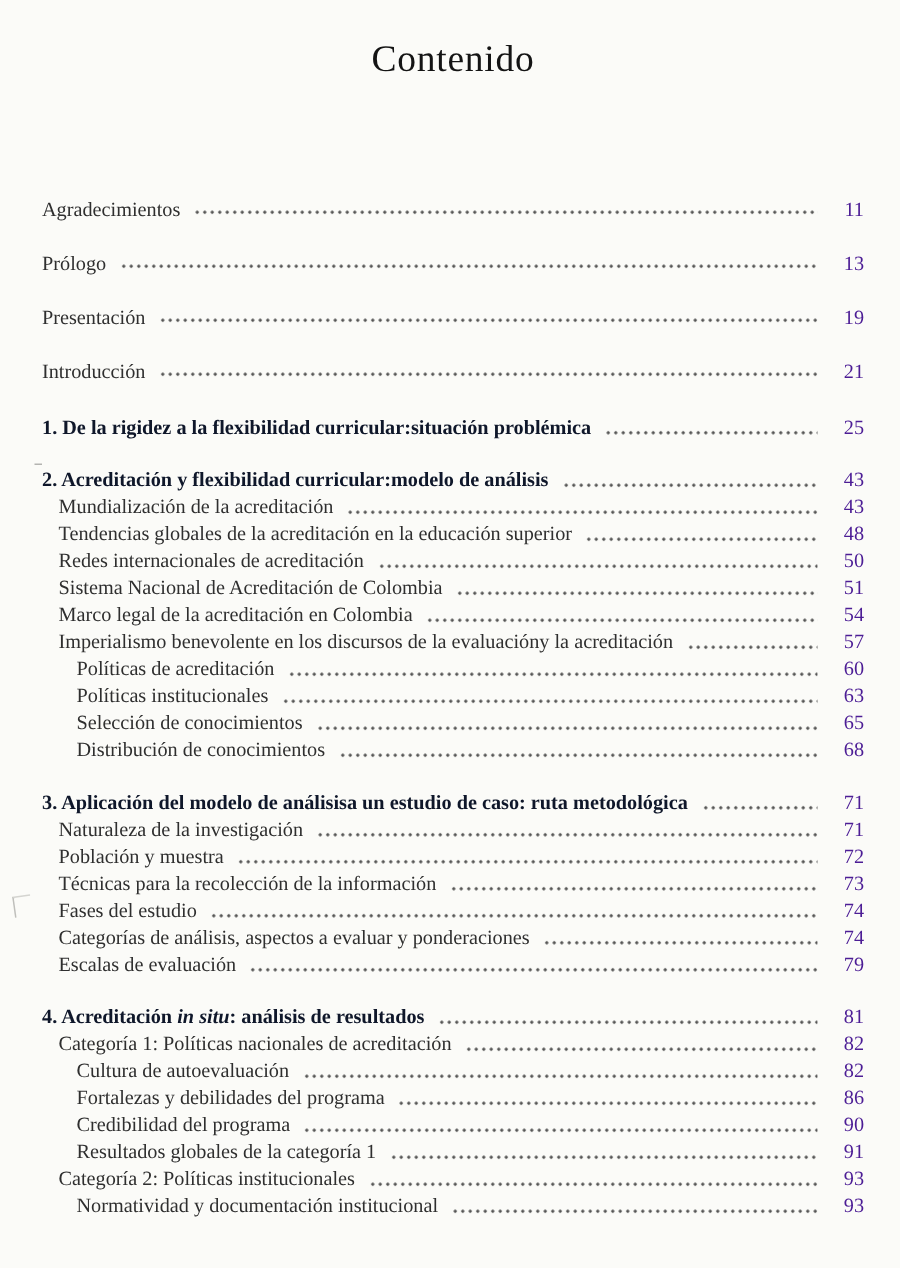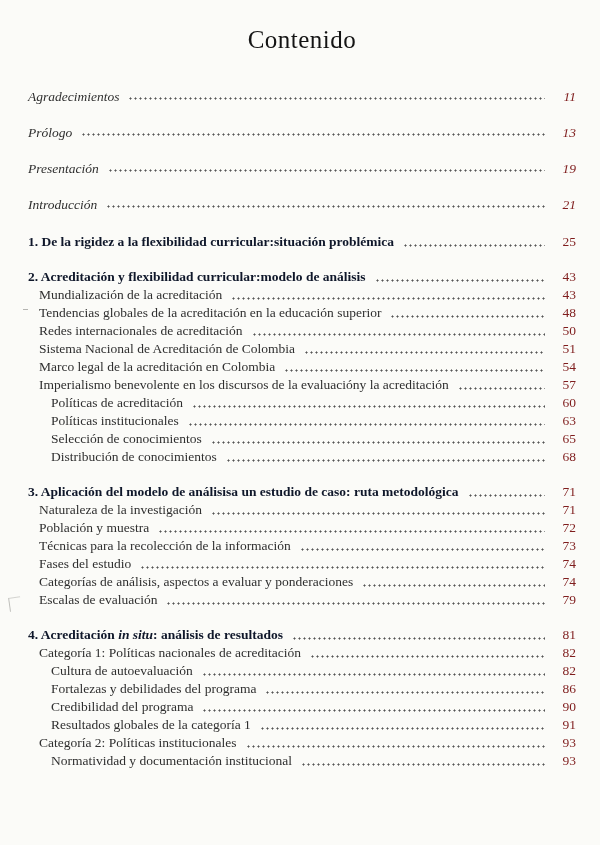--- a/index.html
+++ b/index.html
@@ -17,21 +17,21 @@
     padding: 16px 24px 0 28px;
   }
   .doc-title {
     text-align: center;
     font-size: 25px;
     font-weight: normal;
     letter-spacing: 0.5px;
     color: #141414;
     margin: 10px 0 0 0;
   }
-  #front-matter { margin-top: 35px; font-style: italic; }
+  #front-matter { margin-top: 78px; }
   .row {
     display: flex;
     align-items: flex-end;
   }
   .front-row { margin-bottom: 21px; }
   .front-row .label, .front-row .pagenum { line-height: 15px; }
   .chapter { margin-top: 17px; }
   .chapter .row .label, .chapter .row .pagenum { line-height: 18px; }
   .label {
     font-size: 13.5px;
@@ -48,21 +48,21 @@
     background-image: radial-gradient(circle, #555555 0.9px, rgba(0,0,0,0) 1.15px);
     background-size: 5px 5px;
     background-repeat: repeat-x;
     background-position: left bottom;
     min-width: 12px;
   }
   .pagenum {
     font-size: 13.5px;
     min-width: 26px;
     text-align: right;
-    color: #7f1d1d;
+    color: #4c1d95;
     white-space: nowrap;
   }
   
   .artifact-1 {
     position: absolute; left: 9px; top: 597px;
     width: 11px; height: 13px;
     border-left: 1px solid rgba(120,120,115,0.45);
     border-top: 1px solid rgba(140,140,135,0.35);
     transform: rotate(-8deg);
   }

